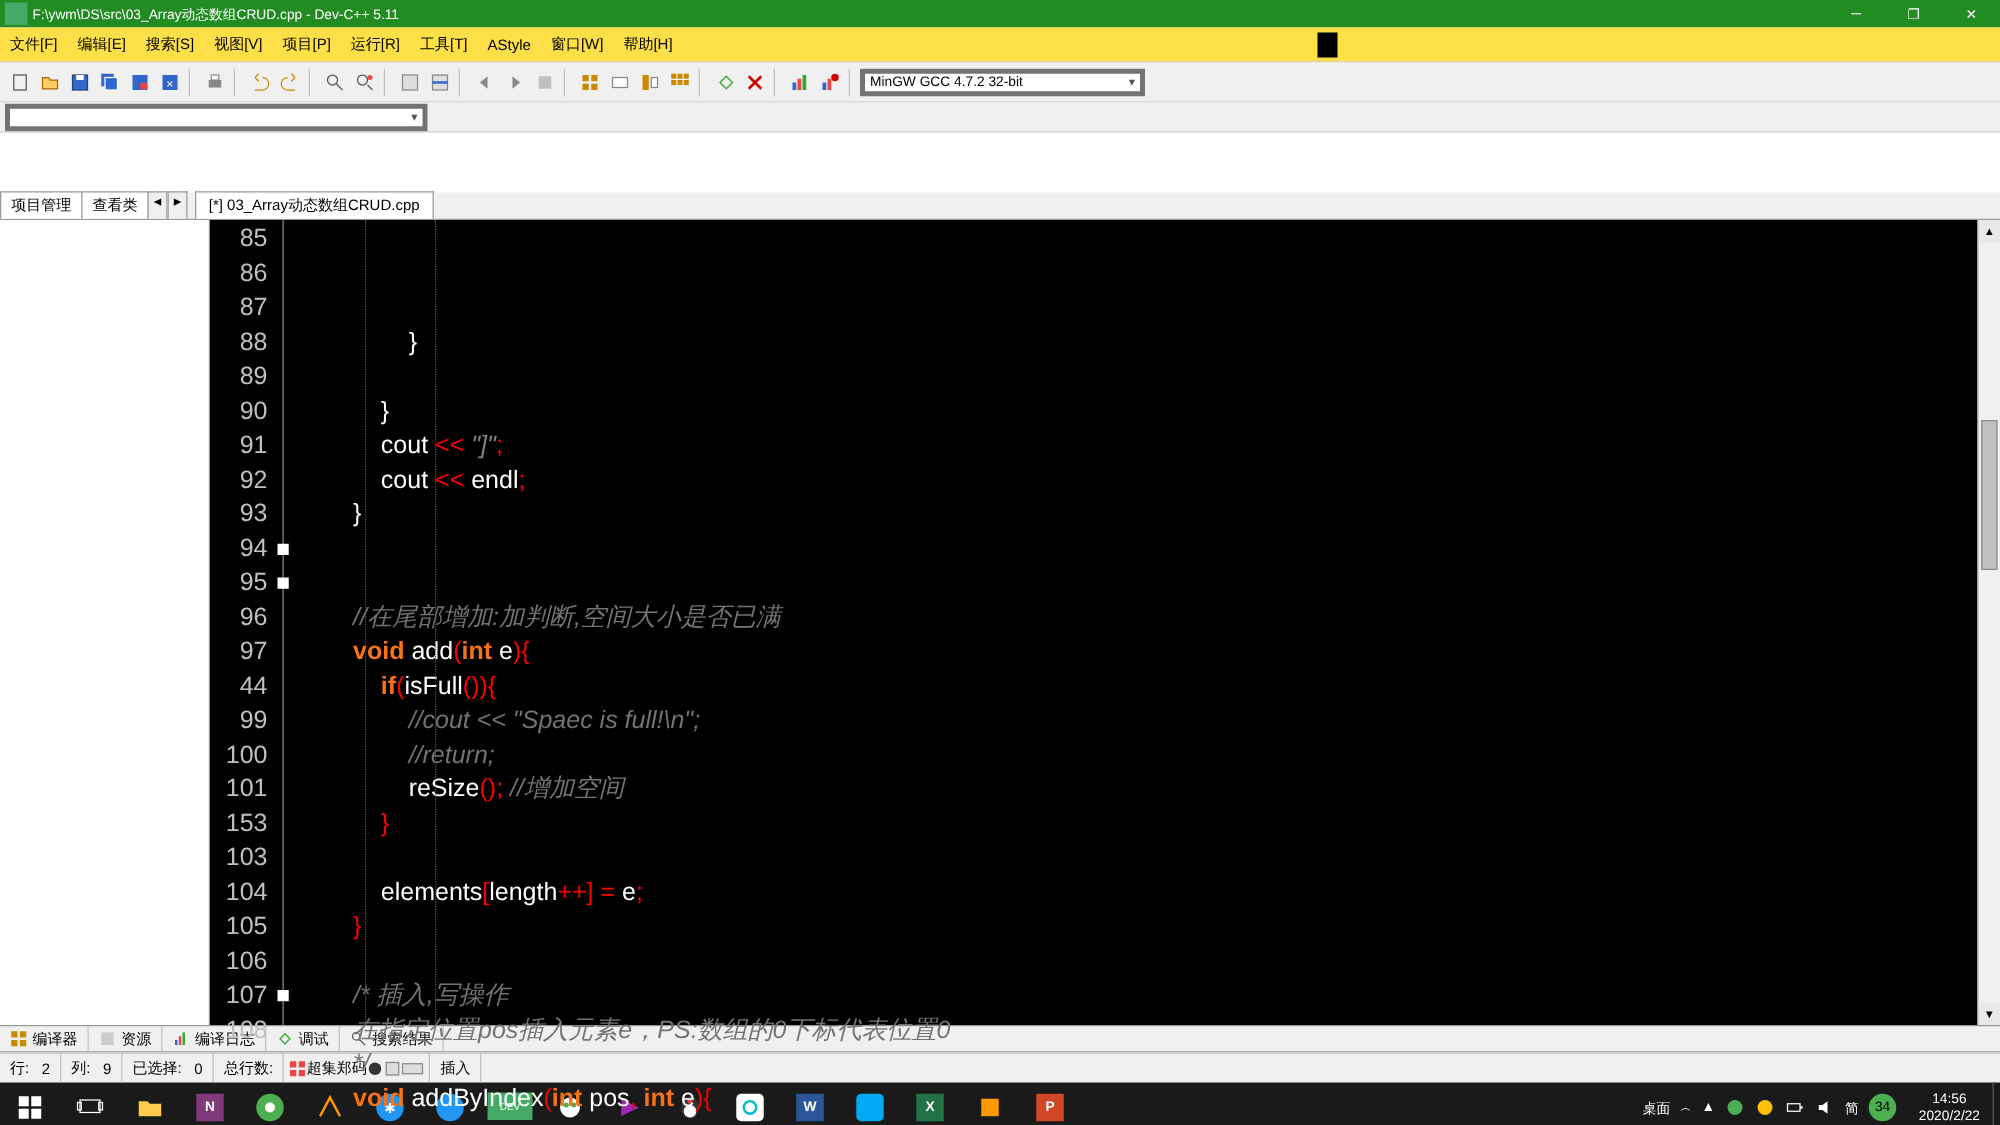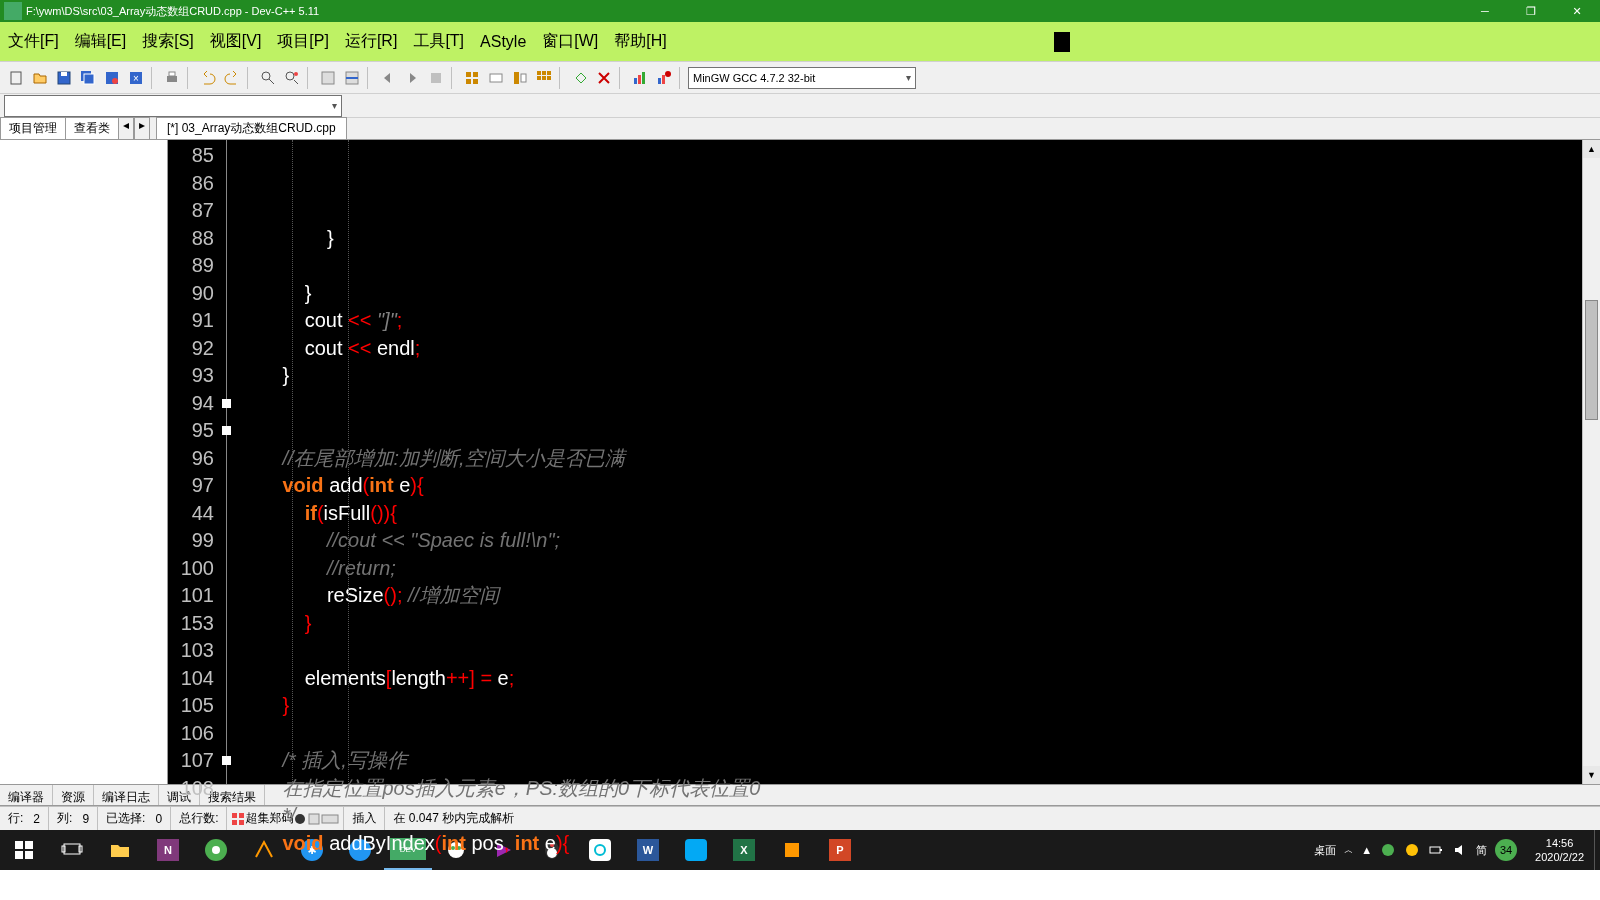--- a/index.html
+++ b/index.html
@@ -6,37 +6,37 @@
 html,body { width:1600px; height:900px; overflow:hidden; background:#fff; }
 
 
 .titlebar { height:22px; background:#228B22; color:#fff; display:flex; align-items:center; font-size:11px; }
 .titlebar .icon { width:18px; height:18px; background:#4a6; margin:0 4px; display:inline-block; }
 .titlebar .title { flex:1; }
 .titlebar .btns { display:flex; }
 .titlebar .btns div { width:46px; height:22px; display:flex; align-items:center; justify-content:center; color:#fff; font-size:11px; }
 
 
-.menubar { height:40px; background:#bef264; display:flex; align-items:center; font-size:16px; border-bottom:1px solid #d0d0d0; }
+.menubar { height:28px; background:#fde047; display:flex; align-items:center; font-size:12px; border-bottom:1px solid #d0d0d0; }
 .menubar span { padding:0 8px; }
 .menubar .cursor { margin-left:auto; margin-right:530px; width:2px; height:20px; background:#000; animation:none; }
 
 
 .toolbar { height:32px; background:#f0f0f0; display:flex; align-items:center; padding:2px 4px; gap:0; border-bottom:1px solid #d0d0d0; }
 .tb-btn { width:22px; height:22px; margin:0 1px; border:1px solid transparent; display:flex; align-items:center; justify-content:center; }
 .tb-sep { width:6px; height:22px; border-left:1px solid #c0c0c0; margin:0 3px; }
 .tb-btn svg { width:16px; height:16px; }
-.combo { height:22px; border:1px solid #737373; background:#fff; font-size:11px; padding:0 18px 0 4px; display:flex; align-items:center; position:relative; }
+.combo { height:22px; border:4px solid #737373; background:#fff; font-size:11px; padding:0 18px 0 4px; display:flex; align-items:center; position:relative; }
 .combo::after { content:"▾"; position:absolute; right:4px; font-size:10px; color:#555; }
 
 
 .toolbar2 { height:24px; background:#f0f0f0; display:flex; align-items:center; padding:0 4px; gap:4px; border-bottom:1px solid #d0d0d0; }
 
 
-.tabsrow { height:22px; background:#f0f0f0; display:flex; align-items:flex-end; border-bottom:1px solid #999; font-size:12px; }
+.tabsrow { height:22px; background:#f0f0f0; display:flex; align-items:flex-end; border-bottom:1px solid #999; font-size:12px;margin-top:48px; }
 .sidetabs { display:flex; }
 .sidetabs .tab { padding:2px 8px; border:1px solid #999; border-bottom:none; background:#fff; margin-right:-1px; }
 .sidetabs .nav { width:16px; text-align:center; border:1px solid #999; border-bottom:none; background:#f0f0f0; }
 .filetab { margin-left:6px; padding:2px 10px; border:1px solid #999; border-bottom:none; background:#fff; }
 
 
 .main { display:flex; height:644px; }
 .sidepanel { width:168px; background:#fff; border-right:1px solid #999; }
 .editor-wrap { flex:1; display:flex; background:#000; position:relative; }
 .gutter { width:52px; background:#000; color:#c0c0c0; font-family:Consolas,monospace; font-size:20px; text-align:right; padding-right:6px; line-height:27.5px; padding-top:2px; }
@@ -54,21 +54,21 @@
 .str { color:#808080; font-style:italic; }
 
 
 .rightpad { width:222px; background:#000; }
 .vscroll { width:18px; background:#f0f0f0; border-left:1px solid #c0c0c0; position:relative; }
 .vscroll .thumb { position:absolute; left:2px; right:2px; background:#c0c0c0; border:1px solid #888; }
 .vscroll .arr { position:absolute; left:0; right:0; height:18px; background:#e8e8e8; display:flex; align-items:center; justify-content:center; font-size:9px; }
 
 
 .btmtabs { height:22px; background:#f0f0f0; display:flex; align-items:center; font-size:12px; border-top:1px solid #999; border-bottom:1px solid #999; }
-.btmtabs .bt { display:flex; align-items:center; padding:0 8px; gap:4px; border-right:1px solid #c0c0c0; height:100%;flex-direction:column; }
+.btmtabs .bt { display:flex; align-items:center; padding:0 8px; gap:4px; border-right:1px solid #c0c0c0; height:100%; }
 .btmtabs .bt svg { width:14px; height:14px; }
 
 
 .status { height:24px; background:#f0f0f0; display:flex; align-items:center; font-size:12px; border-top:1px solid #c0c0c0; }
 .status .cell { padding:0 8px; border-right:1px solid #c0c0c0; height:100%; display:flex; align-items:center; }
 
 
 .taskbar { height:40px; background:#1a1a1a; display:flex; align-items:center; color:#fff; font-size:11px; }
 .taskbar .tbtn { width:48px; height:40px; display:flex; align-items:center; justify-content:center; }
 .taskbar .tbtn svg { width:22px; height:22px; }
@@ -382,21 +382,20 @@
         <circle cx="7" cy="7" r="5" fill="#333"></circle>
       </svg>
     <svg width="14" height="14">
         <rect x="2" y="2" width="10" height="10" fill="#ddd" stroke="#888"></rect>
       </svg>
     <svg width="18" height="14">
         <rect x="1" y="3" width="16" height="8" fill="#ddd" stroke="#888"></rect>
       </svg>
   </div>
   <div class="cell">插入</div>
-  <div class="cell" style="flex:1;border:none">在 0.047 秒内完成解析</div>
 </div>
 
 <div class="taskbar">
   <div class="tbtn">
       <svg viewBox="0 0 22 22">
         <rect x="2" y="2" width="8" height="8" fill="#fff"></rect>
         <rect x="12" y="2" width="8" height="8" fill="#fff"></rect>
         <rect x="2" y="12" width="8" height="8" fill="#fff"></rect>
         <rect x="12" y="12" width="8" height="8" fill="#fff"></rect>
       </svg>

